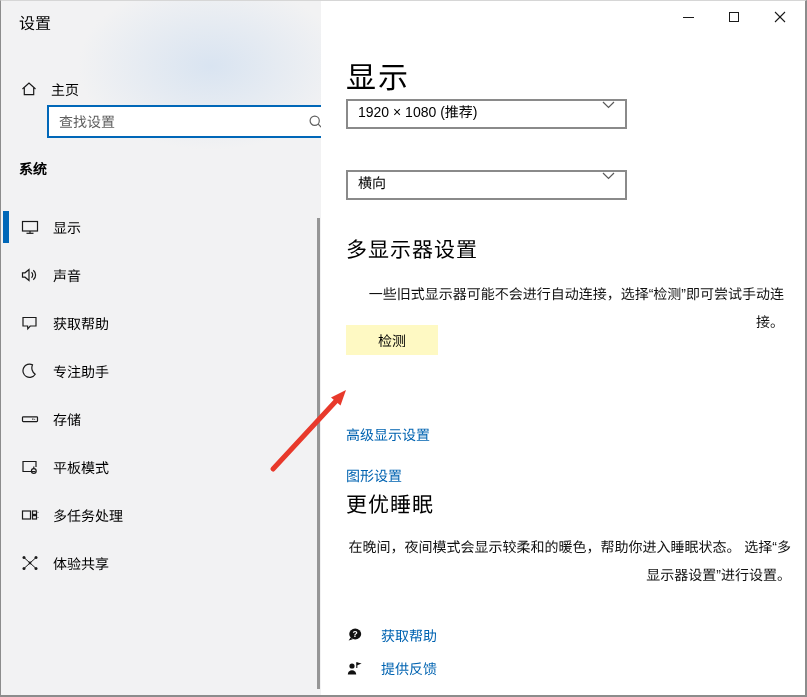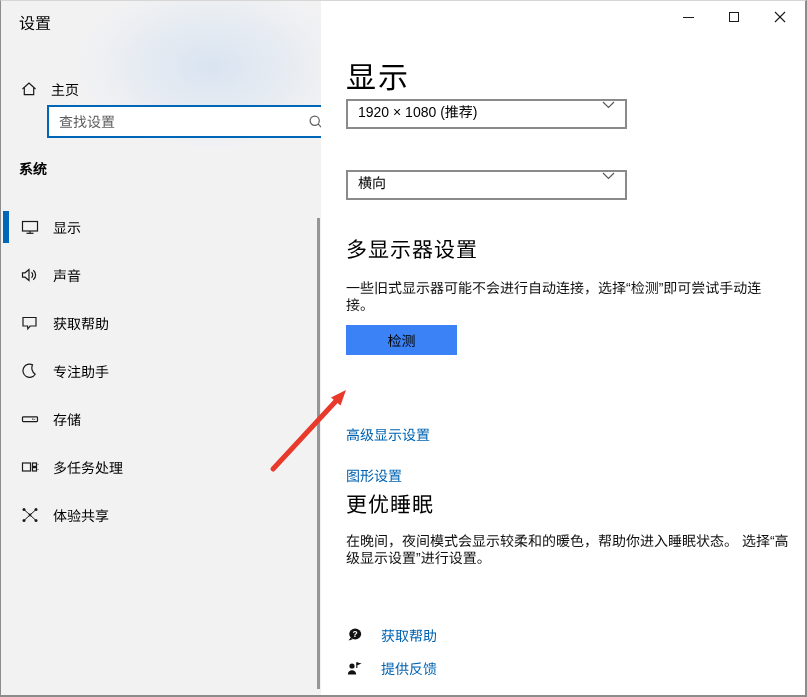--- a/index.html
+++ b/index.html
@@ -60,24 +60,24 @@
     position:absolute; left:25px; width:281px; height:30px; background:#fff;
     border:2px solid #8a8a8a; display:flex; font-size:14px; color:#000;
     padding:0 10px; cursor:default;
   }
   .select .chev{ margin-left:auto; display:flex; }
   .sel-res{ top:98px; }
   .field-label{ position:absolute; left:25px; top:143px; font-size:14px; color:#000;margin-top:28px; }
   .sel-ori{ top:169px; }
   .h2{ position:absolute; left:25px; font-size:21px; font-weight:400; color:#000; letter-spacing:1px; }
   .h2-multi{ top:232px; }
-  .para{ position:absolute; left:25px; width:438px; font-size:14px; line-height:17px; color:#111; }
+  .para{ position:absolute; left:25px; width:438px; font-size:14px; line-height:28px; color:#111;text-align:right; }
   .para-multi{ top:279px; }
   .detect-btn{
-    position:absolute; left:25px; top:324px; width:111px; height:30px; background:#3b82f6;
+    position:absolute; left:25px; top:324px; width:92px; height:30px; background:#fef9c3;
     border:none; font-family:inherit; font-size:14px; color:#000; cursor:default;
   }
   .link{ position:absolute; left:25px; font-size:14px; color:#0063b1; cursor:pointer;margin-top:39px; }
   .link-adv{ top:384px; }
   .link-gfx{ top:425px; }
   .h2-sleep{ top:487px; }
   .para-sleep{ top:532px; width:445px; }
   .help-row{ position:absolute; left:25px; display:flex; align-items:center; gap:17px; cursor:pointer; }
   .help-row .label{ font-size:14px; color:#0063b1; }
   .help-1{ top:624px; }
@@ -163,20 +163,30 @@
         <span class="icon">
           <svg width="18" height="16" viewBox="0 0 18 16" fill="none" stroke="#1a1a1a" stroke-width="1.2">
             <rect x="1.5" y="5.8" width="15" height="4.8" rx="0.8"></rect>
             <circle cx="13.7" cy="8.2" r="0.5" fill="#1a1a1a" stroke="none"></circle>
             <line x1="11.2" y1="8.2" x2="12.4" y2="8.2"></line>
           </svg>
         </span>
         <span>存储</span>
       </div>
 
+      <div class="nav-item">
+        <span class="icon">
+          <svg width="18" height="16" viewBox="0 0 18 16" fill="none" stroke="#1a1a1a" stroke-width="1.2">
+            <path d="M14.5 12.5 H2 V2.5 H15 V8"></path>
+            <circle cx="12.8" cy="12" r="2.4"></circle>
+              <line x1="12.8" y1="9.6" x2="12.8" y2="7.6"></line>
+          </svg>
+        </span>
+        <span>平板模式</span>
+      </div>
 
       <div class="nav-item">
         <span class="icon">
           <svg width="18" height="16" viewBox="0 0 18 16" fill="none" stroke="#1a1a1a" stroke-width="1.2">
             <rect x="1.5" y="4" width="8" height="8"></rect>
             <rect x="11.5" y="4" width="4" height="3.4"></rect>
             <rect x="11.5" y="8.6" width="4" height="3.4"></rect>
             <circle cx="17" cy="5.2" r="0.5" fill="#1a1a1a" stroke="none"></circle>
             <circle cx="17" cy="10.4" r="0.5" fill="#1a1a1a" stroke="none"></circle>
           </svg>
@@ -233,21 +243,21 @@
 
     <div class="h2 h2-multi">多显示器设置</div>
     <div class="para para-multi">一些旧式显示器可能不会进行自动连接，选择“检测”即可尝试手动连接。</div>
 
     <button class="detect-btn">检测</button>
 
     <a class="link link-adv">高级显示设置</a>
     <a class="link link-gfx">图形设置</a>
 
     <div class="h2 h2-sleep">更优睡眠</div>
-    <div class="para para-sleep">在晚间，夜间模式会显示较柔和的暖色，帮助你进入睡眠状态。 选择“高级显示设置”进行设置。</div>
+    <div class="para para-sleep">在晚间，夜间模式会显示较柔和的暖色，帮助你进入睡眠状态。 选择“多显示器设置”进行设置。</div>
 
     <div class="help-row help-1">
       <span>
         <svg width="18" height="16" viewBox="0 0 18 16">
           <ellipse cx="9.2" cy="7" rx="6" ry="5.4" fill="#111"></ellipse>
           <polygon points="4.6,10.6 2.6,13.4 6.8,12.2" fill="#111"></polygon>
           <text x="9.2" y="10" font-size="8.5" font-weight="bold" fill="#fff" text-anchor="middle" font-family="Liberation Sans, sans-serif">?</text>
         </svg>
       </span>
       <span class="label">获取帮助</span>

